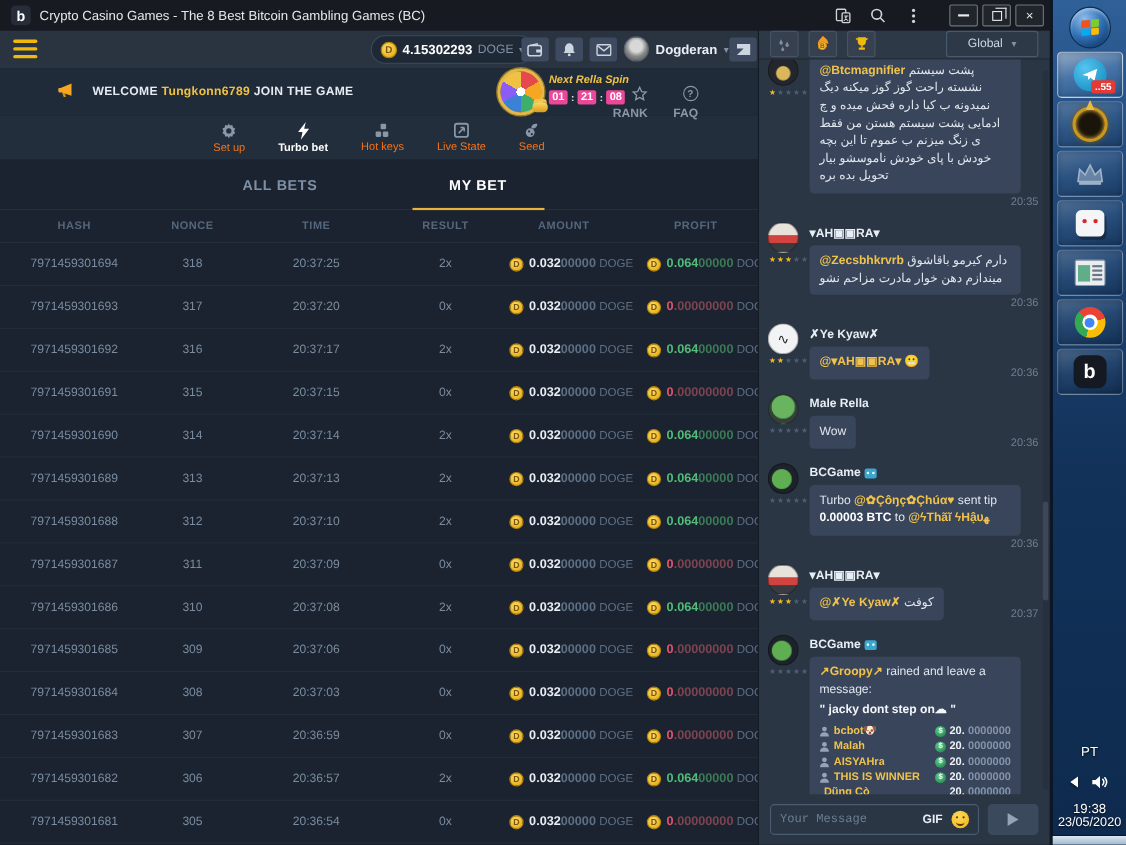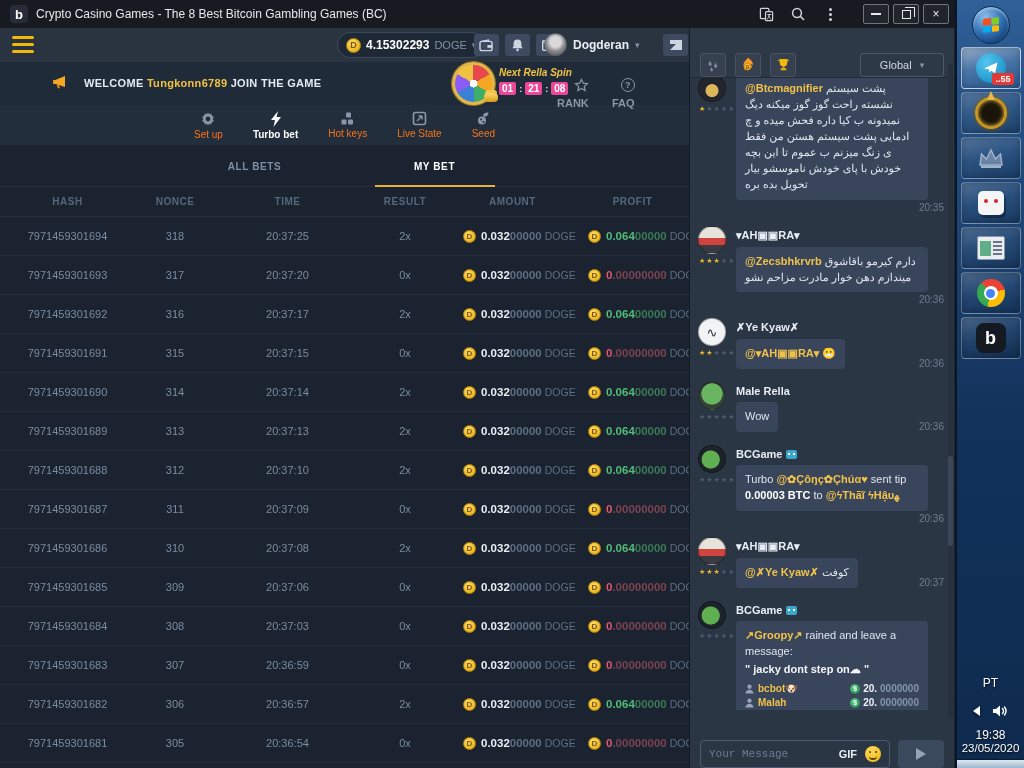--- a/index.html
+++ b/index.html
@@ -29,21 +29,21 @@
   .site-header { height:34px; background:#2a3441; position:relative; flex:0 0 auto; }
   .hamburger { position:absolute; left:12px; top:8px; width:22px; height:17px; display:flex; flex-direction:column; justify-content:space-between; cursor:pointer; }
   .hamburger i { height:3px; border-radius:2px; background:#f0b90b; }
   .balance-pill { position:absolute; left:337px; top:4px; height:26px; min-width:128px; border:1px solid #3a4a5e; background:#1f2835; border-radius:13px; display:flex; align-items:center; padding:0 8px; gap:5px; }
   .coin { width:15px; height:15px; border-radius:50%; background:radial-gradient(circle at 40% 35%, #ffdf6b, #e8b422 70%); border:1px solid #b8860b; color:#7a5510; font-size:9px; font-weight:bold; display:flex; align-items:center; justify-content:center; flex:0 0 auto; }
   .bal-num { color:#fff; font-size:12px; font-weight:bold; }
   .bal-cur { color:#8291a6; font-size:11px; }
   .caret { color:#8291a6; font-size:9px; }
   .hdr-btns { position:absolute; left:474px; top:6px; display:flex; gap:6px; }
   .sq-btn { width:25px; height:22px; border-radius:3px; background:#3d4a5f; display:flex; align-items:center; justify-content:center; }
-  .user-chip { position:absolute; left:544px; top:5px; display:flex; align-items:center; gap:6px; }
+  .user-chip { position:absolute; left:567px; top:5px; display:flex; align-items:center; gap:6px; }
   .avatar-sm { width:23px; height:23px; border-radius:50%; background:radial-gradient(circle at 50% 38%, #d8d8d8 0 32%, #8a8a8a 55%, #474747); border:1px solid #596573; }
   .user-name { color:#e9eef4; font-size:12px; font-weight:bold; }
   .chat-toggle { position:absolute; left:663px; top:6px; }
 
   
   .banner { height:43px; background:#202b39; position:relative; flex:0 0 auto; }
   .megaphone { position:absolute; left:52px; top:12px; }
   .banner-text { position:absolute; left:84px; top:15px; font-size:11px; font-weight:bold; color:#e3eaf2; letter-spacing:.3px; }
   .banner-text .uname { color:#f0c244; }
   .wheel { position:absolute; left:452px; top:0px; width:43px; height:43px; border-radius:50%;
@@ -63,41 +63,41 @@
   
   .settings { height:40px; background:#232e3c; display:flex; justify-content:center; align-items:center; gap:30px; flex:0 0 auto; }
   .set-item { display:flex; flex-direction:column; align-items:center; gap:2px; color:#f97316; cursor:pointer; }
   .set-item .lbl { font-size:10px; }
   .set-item.active { color:#fff; }
   .set-item svg { display:block; }
 
   
   .content { flex:1; background:#1a232f; display:flex; flex-direction:column; min-height:0; }
   .tabs { display:flex; justify-content:center; gap:60px; padding-top:16px; border-bottom:1px solid #242f3d; flex:0 0 auto; }
-  .tab { width:120px; text-align:center; font-size:10px; font-weight:bold; letter-spacing:.6px; color:#7f8fa4; padding-bottom:13px; border-bottom:2px solid transparent; margin-bottom:-1px; cursor:pointer; }
+  .tab { width:120px; text-align:center; font-size:13px; font-weight:bold; letter-spacing:.6px; color:#7f8fa4; padding-bottom:13px; border-bottom:2px solid transparent; margin-bottom:-1px; cursor:pointer; }
   .tab.active { color:#fff; border-bottom-color:#e8b33c; }
   .grid-row { display:grid; grid-template-columns:135px 80px 145px 90px 125px 115px; align-items:center; }
   .thead { height:30px; border-bottom:1px solid #242f3d; flex:0 0 auto; }
   .thead span { text-align:center; color:#55677d; font-size:10px; font-weight:bold; letter-spacing:.5px; }
   .rows { flex:1; overflow:hidden; }
   .bet-row { height:39px; border-bottom:1px solid #232e3c; color:#7b8ca1; font-size:11px; }
   .bet-row > span { text-align:center; }
   .money-cell { display:flex; align-items:center; gap:5px; padding-left:13px; text-align:left; }
   .money-cell .coin { width:13px; height:13px; font-size:8px; }
   .amt-main { color:#e9eef4; font-weight:bold; font-size:11.5px; }
   .amt-dim { color:#5d6f85; font-weight:bold; font-size:11.5px; }
   .unit { color:#5d6f85; font-size:10.5px; margin-left:3px; }
   .win .p-main { color:#52bd78; font-weight:bold; font-size:11.5px; }
   .win .p-dim { color:#3c7a57; font-weight:bold; font-size:11.5px; }
   .loss .p-main { color:#e4556a; font-weight:bold; font-size:11.5px; }
   .loss .p-dim { color:#7c4450; font-weight:bold; font-size:11.5px; }
 
   
   .chat { width:264px; background:#2b3644; display:flex; flex-direction:column; position:relative; }
-  .chat-header { height:50px; background:#2e3947; border-bottom:1px solid rgba(0,0,0,.25); display:flex; align-items:flex-end; padding:0 10px; gap:9px; flex:0 0 auto; }
+  .chat-header { height:26px; background:#2e3947; border-bottom:1px solid rgba(0,0,0,.25); display:flex; align-items:flex-start; padding:0 10px; gap:9px; flex:0 0 auto; }
   .chat-tool { width:26px; height:24px; border-radius:3px; border:1px solid #465364; background:rgba(255,255,255,.04); display:flex; align-items:center; justify-content:center; }
   .global-dd { margin-left:auto; width:84px; height:24px; border:1px solid #4a5a6e; border-radius:3px; display:flex; align-items:center; justify-content:center; gap:8px; color:#cdd7e2; font-size:11px; }
   .chat-body { flex:1; overflow:hidden; padding:10px 8px 0 8px; }
   .msg { display:flex; margin-bottom:13px; }
   .msg-left { width:38px; flex:0 0 auto; display:flex; flex-direction:column; align-items:flex-start; }
   .avatar { width:28px; height:28px; border-radius:50%; border:1px solid rgba(0,0,0,.3); flex:0 0 auto; }
   .av-eagle { background:radial-gradient(circle at 50% 60%, #d9b75a 0 30%, #23262d 34%); }
   .av-mask { background:linear-gradient(180deg,#e8e3da 0 42%, #d0433f 42% 68%, #3a3b40 68%); }
   .av-scribble { background:#f2f3f4; color:#2a2a2a; font-size:13px; display:flex; align-items:center; justify-content:center; }
   .av-croc { background:radial-gradient(circle at 50% 42%, #69b45e 0 52%, #33413a 55%); }
@@ -116,21 +116,21 @@
   .time { font-size:10px; color:#6e7e92; margin-left:auto; padding:2px 2px 0 6px; }
   .msg.cut { margin-top:-14px; }
   .rain-quote { font-weight:bold; color:#f2f6fa; margin:2px 0 4px; }
   .rain-list { }
   .rain-row { display:flex; align-items:center; height:14px; font-size:10px; }
   .rain-name { color:#f0c24b; font-weight:bold; margin-left:4px; white-space:nowrap; overflow:hidden; }
   .rain-amt { margin-left:auto; display:flex; align-items:center; gap:3px; }
   .gcoin { width:10px; height:10px; border-radius:50%; background:radial-gradient(circle at 40% 35%, #5fd08f, #2e9158 70%); color:#eafff2; font-size:7px; font-weight:bold; display:flex; align-items:center; justify-content:center; }
   .r-main { color:#eef3f8; font-weight:bold; }
   .r-dim { color:#8395aa; font-weight:bold; }
-  .chat-input-bar { height:58px; flex:0 0 auto; display:flex; align-items:flex-end; padding:0 10px; gap:8px; }
+  .chat-input-bar { height:46px; flex:0 0 auto; display:flex; align-items:center; padding:0 10px; gap:8px; }
   .fake-input { flex:1; height:28px; border:1px solid #4b5b71; border-radius:4px; display:flex; align-items:center; padding:0 8px; gap:8px; }
   .placeholder { flex:1; color:#6c7d92; font-size:11px; font-family:"Liberation Mono", monospace; }
   .gif-lbl { color:#e8eef5; font-size:11px; font-weight:bold; }
   .smiley { width:16px; height:16px; border-radius:50%; background:radial-gradient(circle at 40% 30%, #ffd955, #f0b31a); position:relative; }
   .smiley::before { content:""; position:absolute; left:4px; top:5px; width:2px; height:2px; border-radius:50%; background:#5a3c00; box-shadow:6px 0 0 #5a3c00; }
   .smiley::after { content:""; position:absolute; left:4px; top:8px; width:8px; height:4px; border-bottom:2px solid #5a3c00; border-radius:0 0 8px 8px; }
   .send-btn { width:46px; height:28px; border-radius:4px; background:#3b495c; display:flex; align-items:center; justify-content:center; }
   .send-tri { width:0; height:0; border-left:10px solid #93a3b8; border-top:6px solid transparent; border-bottom:6px solid transparent; }
   .chat-scroll { position:absolute; right:1px; top:36px; bottom:50px; width:5px; background:#27303d; border-radius:3px; }
   .chat-thumb { position:absolute; right:0; top:60%; width:5px; height:90px; background:#3c4858; border-radius:3px; }

